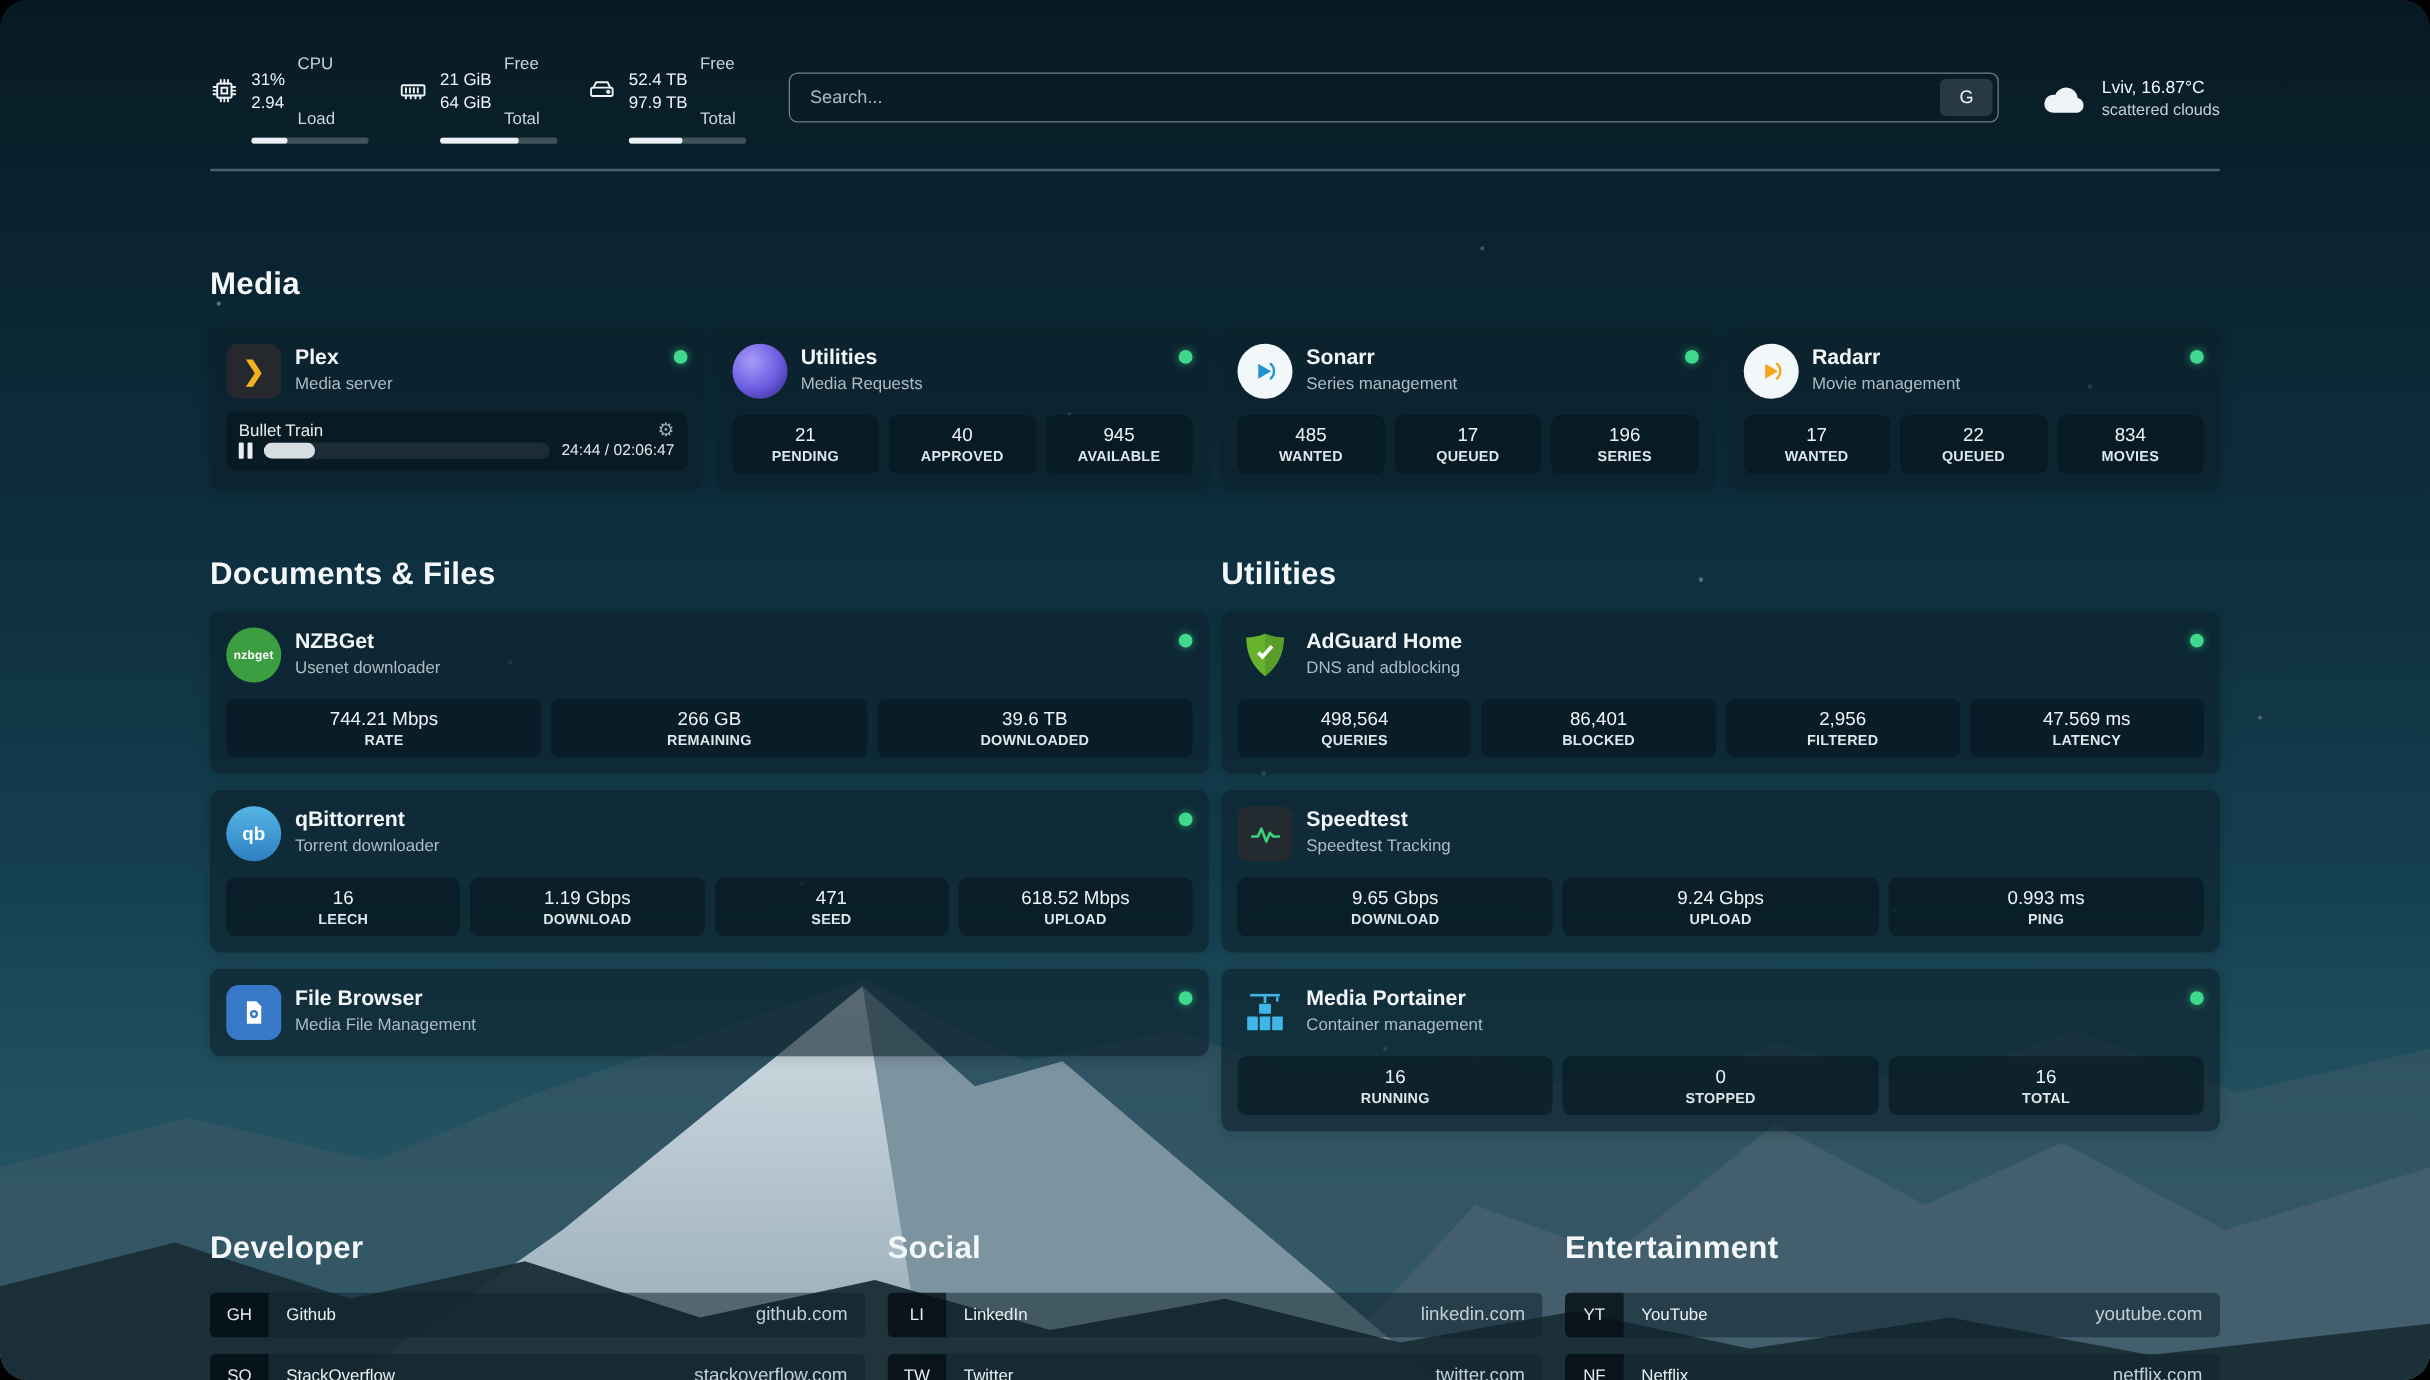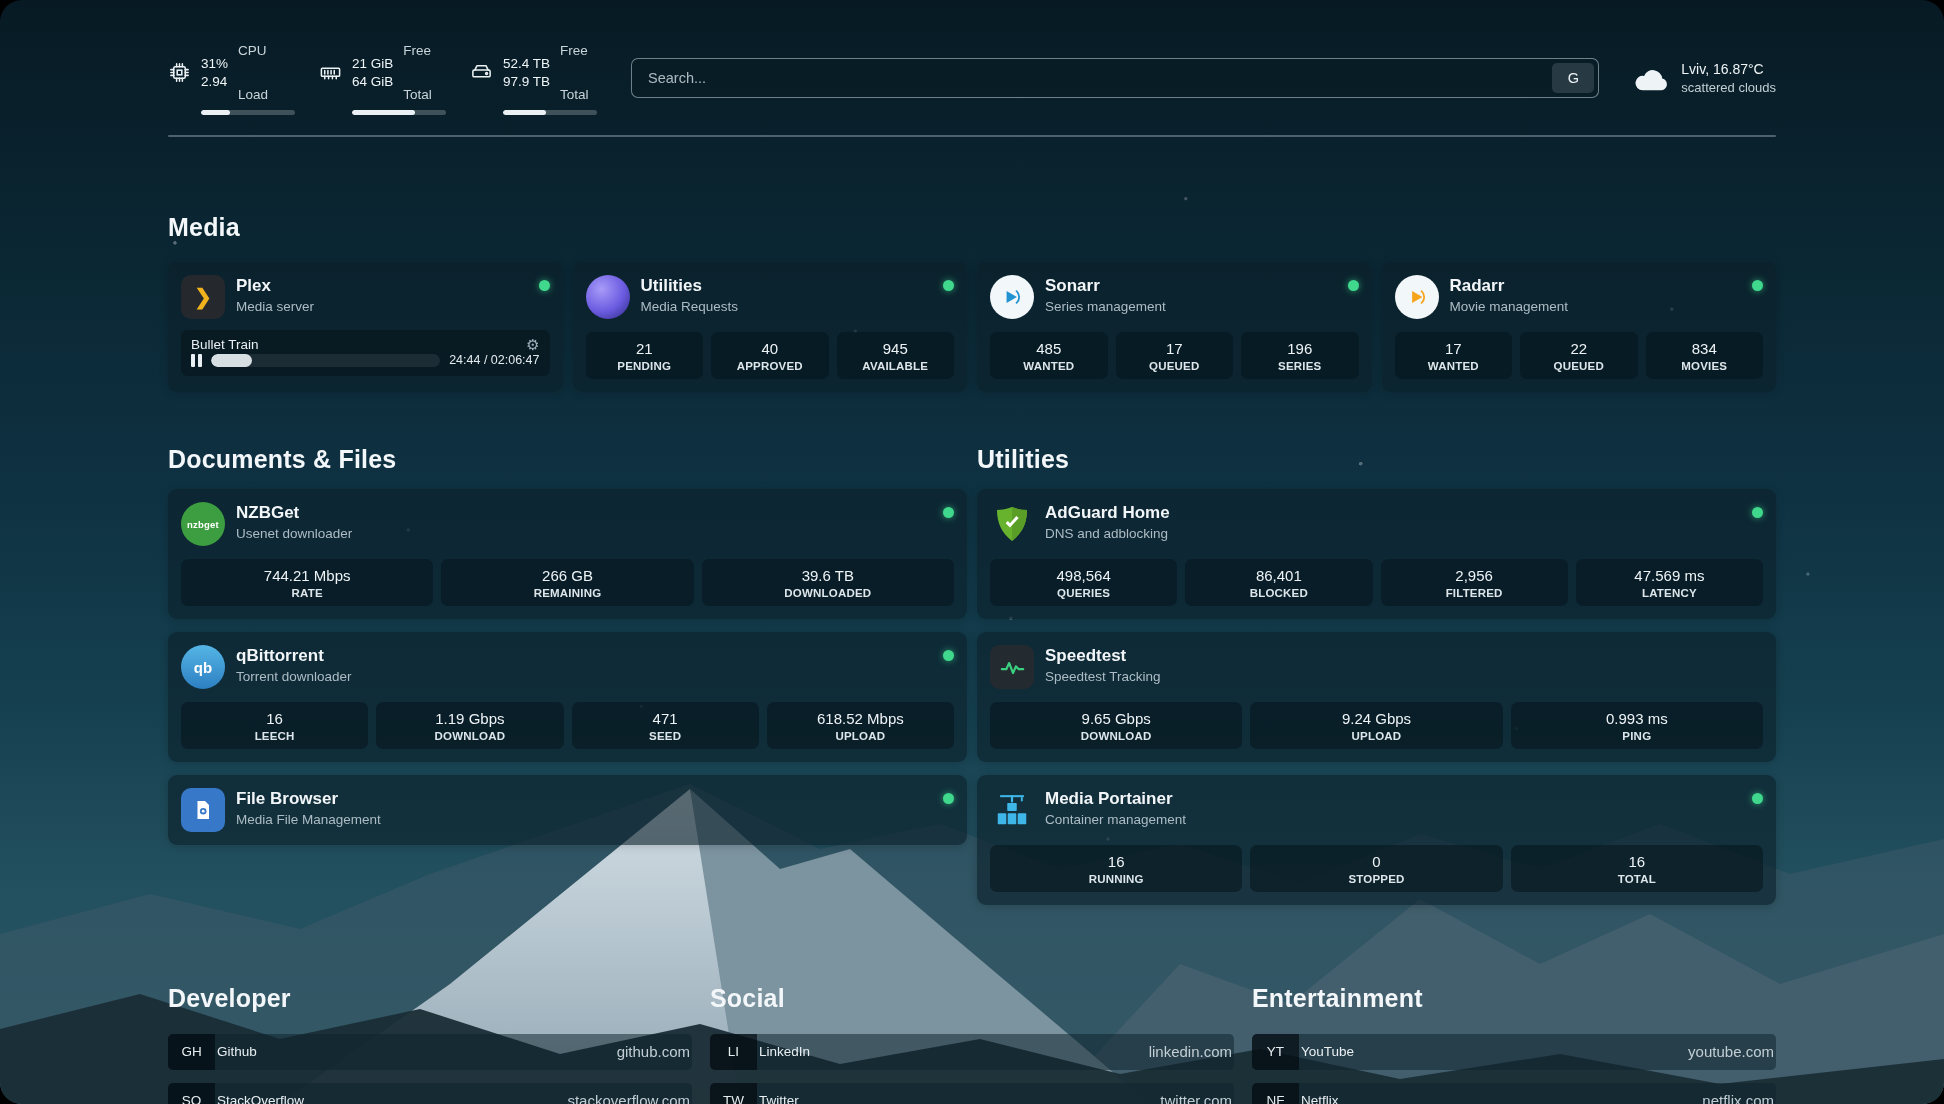--- a/index.html
+++ b/index.html
@@ -82,21 +82,21 @@
   
   .cols{display:grid;grid-template-columns:1fr 1fr;gap:10px;margin-top:32px;}
   .col .section-title{margin-bottom:15px;}
   .col-stack{display:flex;flex-direction:column;gap:13px;}
 
   
   .bookmarks{display:grid;grid-template-columns:repeat(3,1fr);gap:18px;margin-top:58px;padding-bottom:48px;}
   .bm-rows{display:flex;flex-direction:column;gap:13px;margin-top:17px;}
   .bm-row{display:flex;height:36px;border-radius:5px;overflow:hidden;cursor:pointer;}
   .bm-abbr{width:47px;flex:none;background:rgba(4,14,19,.82);display:grid;place-items:center;font-size:13.5px;color:#e6edf0;}
-  .bm-body{flex:1;background:rgba(13,34,44,.52);display:flex;align-items:center;justify-content:space-between;padding:0 2px;}
+  .bm-body{flex:1;background:rgba(13,34,44,.52);display:flex;align-items:center;justify-content:space-between;padding:0 14px;}
   .bm-name{font-size:13.5px;color:#e9eff2;}
   .bm-url{font-size:15px;color:#c2ced4;}
 
   
   .icon-plex{background:#25292e;}
   .icon-plex span{color:#f2b21d;font-size:21px;font-weight:800;}
   .icon-overseerr{border-radius:50%;background:radial-gradient(circle at 35% 32%,#a89bf8,#6a5be0 55%,#37308f 92%);}
   .icon-sonarr,.icon-radarr{border-radius:50%;background:#f2f7fa;}
   .icon-nzbget{border-radius:50%;background:#3d9e41;color:#fff;font-size:9.5px;font-weight:700;letter-spacing:.2px;}
   .icon-qbittorrent{border-radius:50%;background:linear-gradient(180deg,#55b6e6,#2d7fc1);color:#fff;font-size:15px;}

